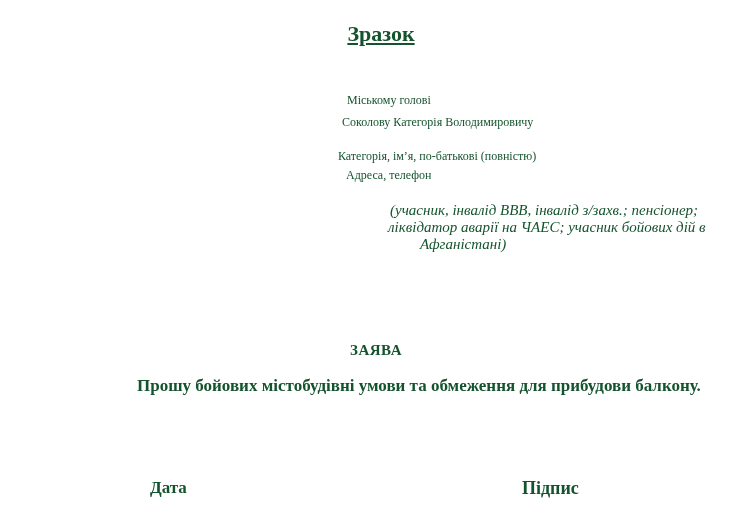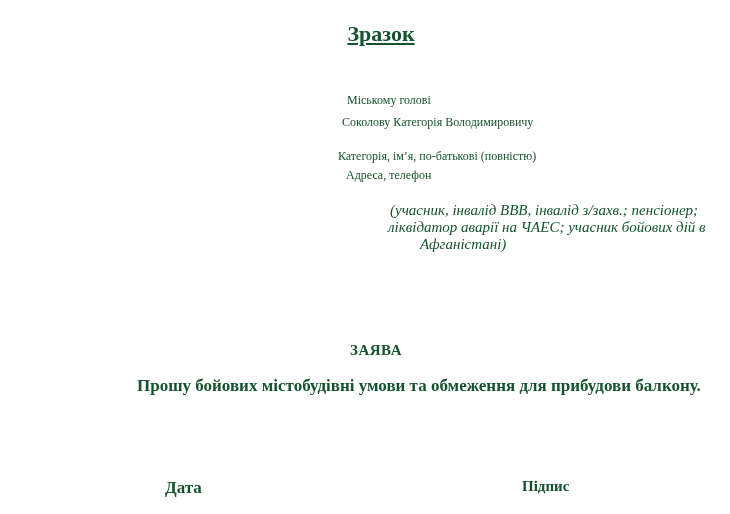--- a/index.html
+++ b/index.html
@@ -47,22 +47,22 @@
     font-size: 15px;
     font-weight: bold;
     letter-spacing: 0.5px;
   }
   .body-line {
     top: 376px;
     left: 137px;
     font-size: 17px;
     font-weight: bold;
   }
-  .date-label { top: 478px; left: 150px; font-size: 17px; font-weight: bold; margin-left: 15px; }
-  .sign-label { top: 478px; left: 522px; font-size: 15px; font-weight: bold; }
+  .date-label { top: 478px; left: 150px; font-size: 17px; font-weight: bold; }
+  .sign-label { top: 478px; left: 522px; font-size: 18px; font-weight: bold; }
 </style>
 </head>
 <body>
 
 <div class="page">
 
   <div class="line doc-title">Зразок</div>
 
   <div class="line bold16 addr1">Міському голові</div>
 

